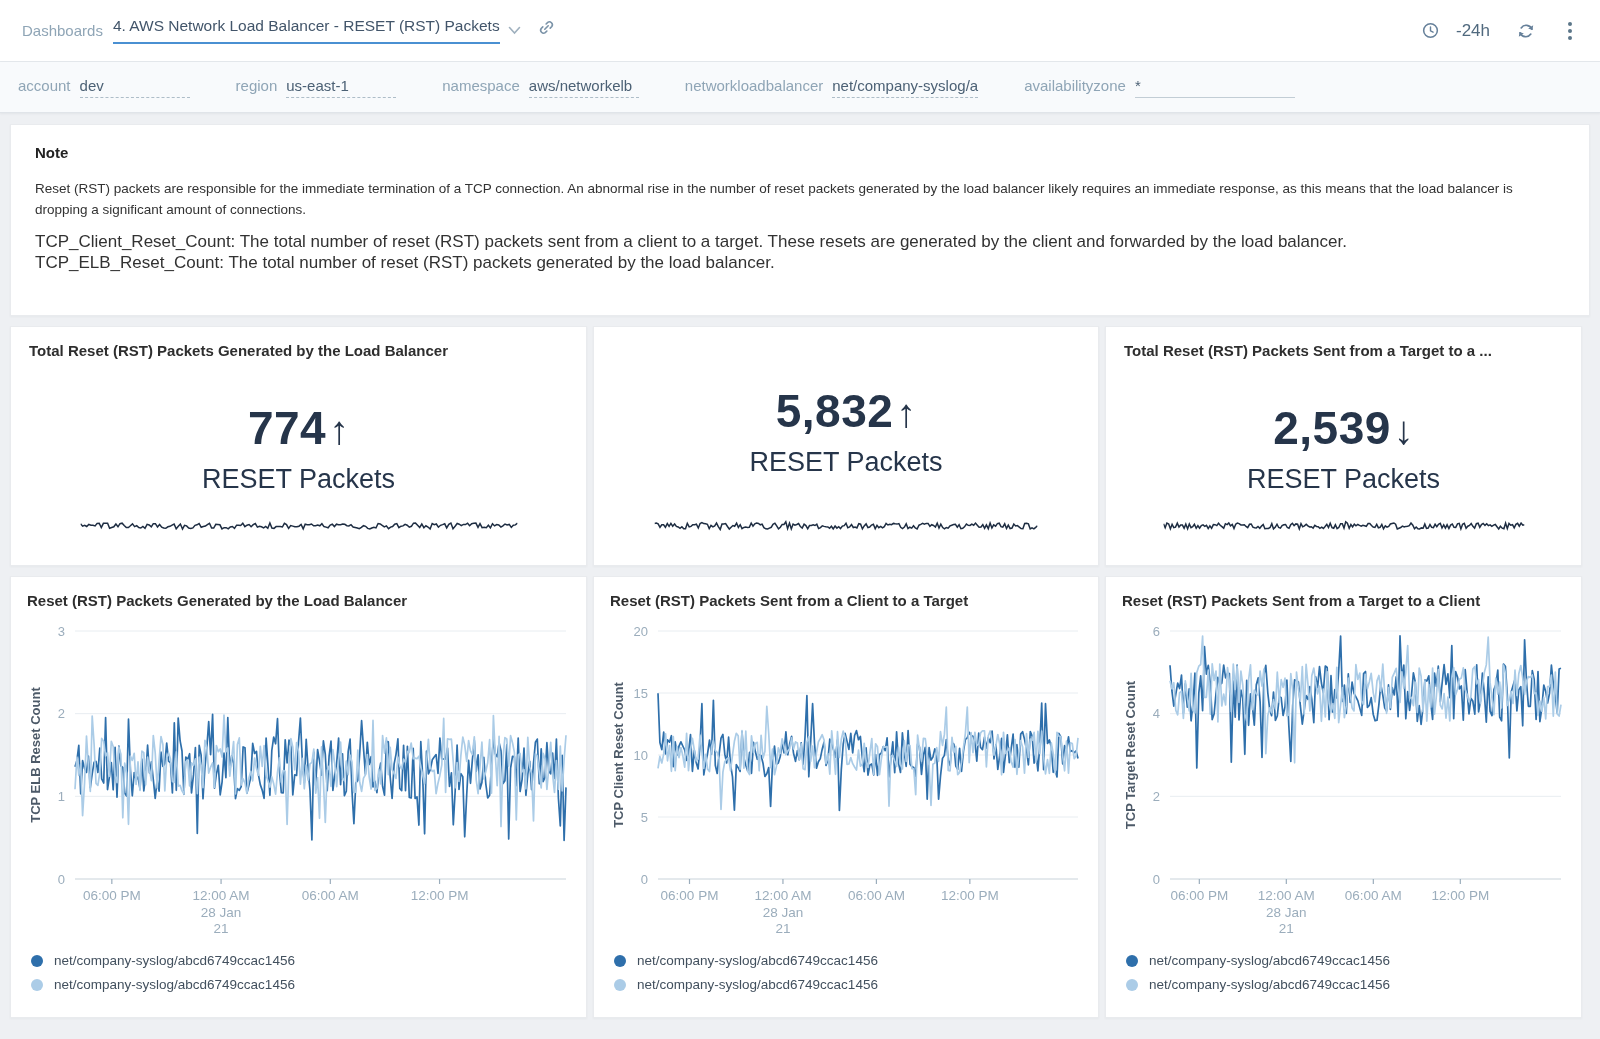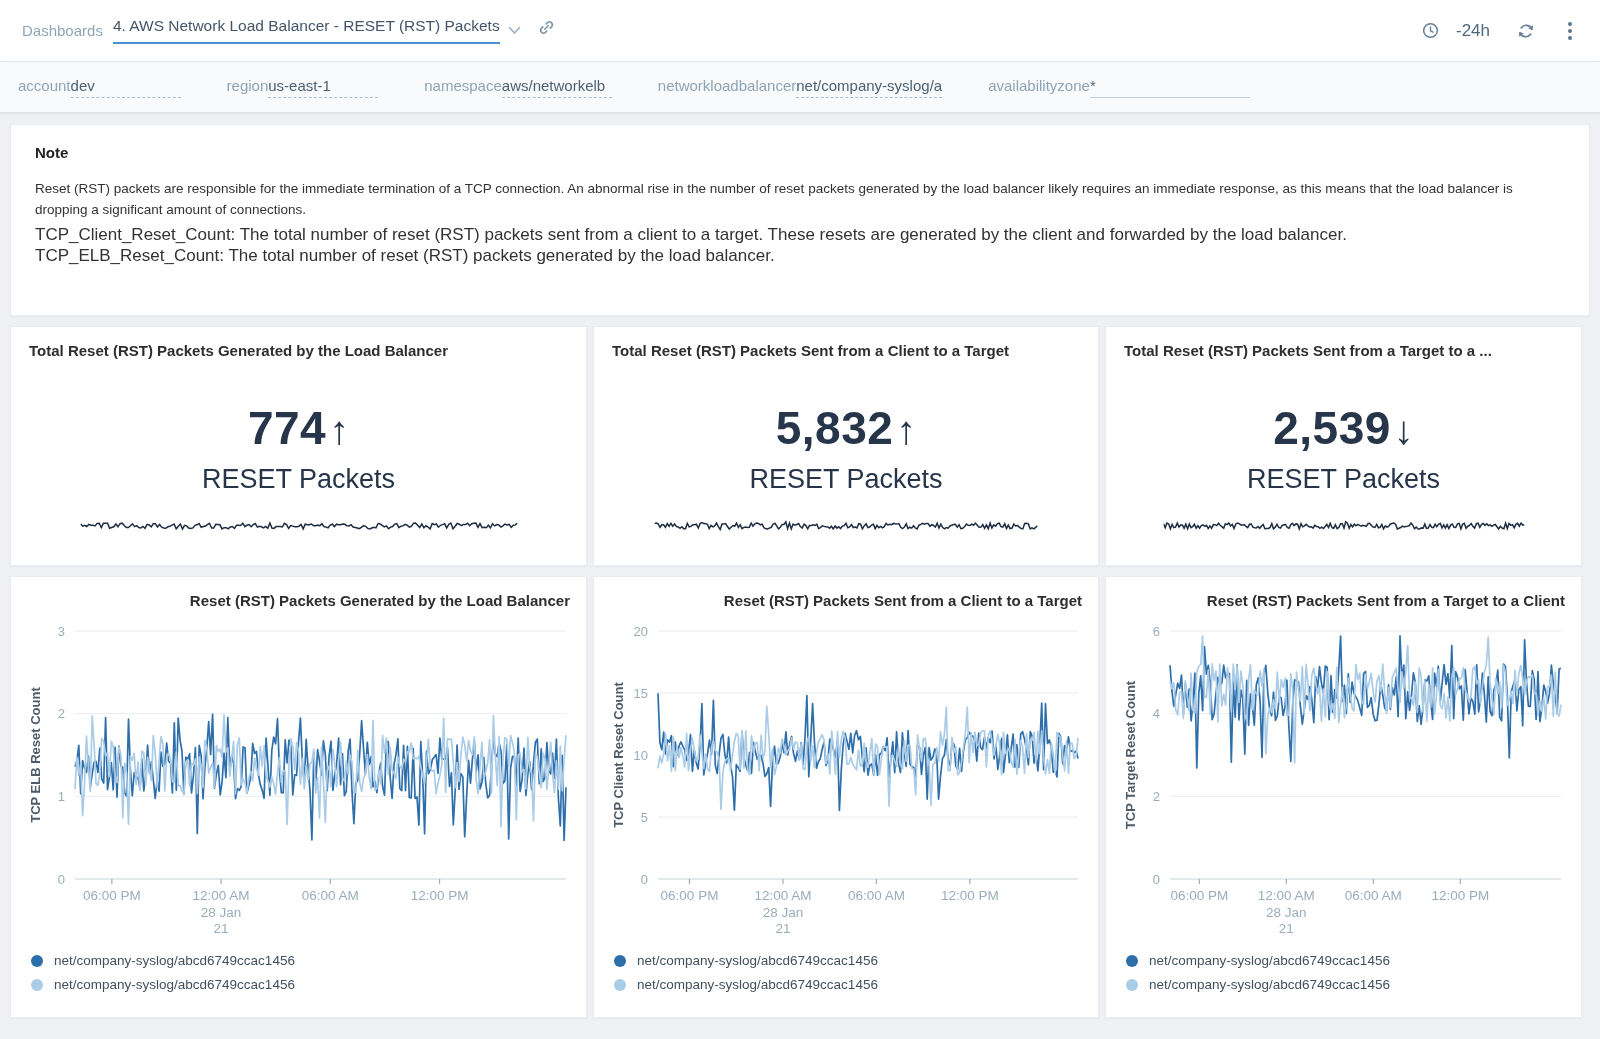--- a/index.html
+++ b/index.html
@@ -27,43 +27,43 @@
   .time-ctl { display: flex; align-items: center; gap: 16px; color: #50697e; font-size: 17px; font-weight: 500; cursor: pointer; }
   .icon-btn { color: #66809a; cursor: pointer; display: flex; }
   .kebab { display: flex; flex-direction: column; gap: 3px; padding: 4px 6px; cursor: pointer; }
   .kebab span { width: 4px; height: 4px; border-radius: 50%; background: #5c7689; }
   
   .filterbar {
     height: 51px; background: #f8fafc; border-bottom: 1px solid #e0e4e9;
     display: flex; align-items: center; padding: 0 18px; gap: 46px;
     box-shadow: 0 1px 2px rgba(30,45,60,.06);
   }
-  .filter { display: flex; align-items: baseline; font-size: 15px; }
+  .filter { display: flex; align-items: baseline; gap: 9px; font-size: 15px; }
   .filter .lbl { color: #8fa5b6; }
   .filter .val {
     color: #4c6175; min-width: 110px; padding-bottom: 3px; cursor: text;
     border-bottom: 1px dashed #aebdc8;
   }
   .filter.solid .val { border-bottom: 1px solid #c2cdd5; min-width: 160px; }
   
   .main { padding: 0 10px; }
   .card { background: #fff; border: 1px solid #e9ebee; box-shadow: 0 1px 2px rgba(30,45,60,.04); }
   .note-card { margin-top: 11px; height: 192px; padding: 19px 24px; }
   .note-card h2 { font-size: 15px; color: #222; margin-bottom: 17px; }
-  .note-card p { font-size: 13.5px; line-height: 21px; color: #323232; margin-bottom: 4px; }
+  .note-card p { font-size: 13.5px; line-height: 21px; color: #323232; margin-bottom: 11px; }
   .note-card .defs div { font-size: 17px; line-height: 21px; color: #323232; }
   .row { display: grid; grid-template-columns: 577px 506px 477px; gap: 6px; margin-top: 10px; }
   .stat-card { height: 240px; padding: 15px 18px; position: relative; }
   .panel-title { font-size: 15px; font-weight: bold; color: #2e2e2e; white-space: nowrap; overflow: hidden; }
   .stat-center { text-align: center; margin-top: 42px; color: #26354a; }
   .stat-value { font-size: 46px; font-weight: 600; letter-spacing: .5px; }
   .stat-arrow { font-size: 40px; font-weight: 400; margin-left: 3px; }
   .stat-unit { font-size: 27px; margin-top: 9px; color: #26354a; }
   .spark { position: absolute; bottom: 30px; left: 50%; transform: translateX(-50%); }
-  .chart-card { height: 442px; padding: 15px 16px 0 16px; text-align: right; }
+  .chart-card { height: 442px; padding: 15px 16px 0 16px; }
   .chart-card .panel-title { margin-bottom: 8px; }
   .legend { margin-top: 2px; }
   .legend-item { display: flex; align-items: center; gap: 11px; margin: 0 0 9px 4px; }
   .legend-dot { width: 12px; height: 12px; border-radius: 50%; flex: 0 0 auto; }
   .legend-label { font-size: 13.5px; color: #42505e; }
 </style>
 </head>
 <body>
 
 <header class="topbar">
@@ -146,21 +146,20 @@
       <div class="panel-title">Total Reset (RST) Packets Generated by the Load Balancer</div>
       <div class="stat-center">
         <span class="stat-value">774</span><span class="stat-arrow">↑</span>
         <div class="stat-unit">RESET Packets</div>
       </div>
       <svg class="spark" width="437" height="18">
           <path d="M0.0 6.8L2.1 9.2L4.2 8.3L6.2 9.5L8.3 7.4L10.4 8.3L12.5 8.3L14.6 8.9L16.6 6.4L18.7 6.2L20.8 10.6L22.9 6.3L25.0 6.3L27.1 6.3L29.1 11.2L31.2 10.5L33.3 9.8L35.4 7.0L37.5 9.8L39.5 6.7L41.6 6.2L43.7 8.6L45.8 10.6L47.9 10.5L49.9 8.8L52.0 6.9L54.1 9.6L56.2 8.6L58.3 10.6L60.3 11.0L62.4 9.4L64.5 11.3L66.6 7.3L68.7 8.0L70.8 9.9L72.8 6.7L74.9 6.7L77.0 9.9L79.1 7.5L81.2 10.2L83.2 11.0L85.3 11.3L87.4 9.8L89.5 9.3L91.6 8.1L93.6 7.0L95.7 11.8L97.8 9.3L99.9 7.0L102.0 12.0L104.0 8.3L106.1 8.9L108.2 11.1L110.3 11.4L112.4 10.9L114.5 8.3L116.5 7.8L118.6 6.5L120.7 10.3L122.8 9.5L124.9 9.0L126.9 7.6L129.0 6.3L131.1 11.1L133.2 11.1L135.3 7.4L137.3 7.6L139.4 7.8L141.5 11.9L143.6 10.7L145.7 10.7L147.7 11.9L149.8 9.9L151.9 9.5L154.0 11.3L156.1 8.2L158.2 8.2L160.2 8.5L162.3 6.3L164.4 9.6L166.5 8.2L168.6 7.5L170.6 9.7L172.7 7.6L174.8 6.5L176.9 10.1L179.0 9.2L181.0 9.8L183.1 10.9L185.2 9.4L187.3 11.3L189.4 6.0L191.4 11.0L193.5 11.4L195.6 9.6L197.7 9.6L199.8 9.5L201.9 10.0L203.9 6.3L206.0 7.6L208.1 11.4L210.2 8.6L212.3 9.1L214.3 9.7L216.4 9.8L218.5 9.2L220.6 7.5L222.7 11.9L224.7 7.2L226.8 7.8L228.9 7.8L231.0 7.0L233.1 8.8L235.1 8.8L237.2 8.1L239.3 8.8L241.4 6.7L243.5 9.6L245.6 10.1L247.6 10.8L249.7 8.1L251.8 7.2L253.9 9.6L256.0 7.2L258.0 7.8L260.1 7.7L262.2 7.1L264.3 7.3L266.4 8.7L268.4 8.9L270.5 7.7L272.6 10.0L274.7 10.5L276.8 11.0L278.8 11.7L280.9 10.4L283.0 8.7L285.1 9.3L287.2 11.4L289.3 12.0L291.3 11.0L293.4 10.2L295.5 10.9L297.6 6.5L299.7 6.9L301.7 8.4L303.8 9.9L305.9 8.9L308.0 11.7L310.1 10.1L312.1 9.5L314.2 7.2L316.3 6.6L318.4 10.7L320.5 9.2L322.5 8.9L324.6 7.3L326.7 8.2L328.8 10.2L330.9 9.3L333.0 6.2L335.0 6.1L337.1 8.2L339.2 10.5L341.3 7.0L343.4 10.7L345.4 8.8L347.5 10.0L349.6 11.9L351.7 6.5L353.8 7.6L355.8 7.0L357.9 10.2L360.0 8.3L362.1 7.6L364.2 6.8L366.2 10.9L368.3 7.4L370.4 6.1L372.5 11.8L374.6 9.3L376.7 6.5L378.7 7.2L380.8 8.6L382.9 7.4L385.0 7.6L387.1 6.2L389.1 8.7L391.2 6.7L393.3 6.2L395.4 6.1L397.5 10.4L399.5 6.6L401.6 10.7L403.7 10.3L405.8 10.7L407.9 8.3L409.9 10.9L412.0 6.7L414.1 8.9L416.2 7.6L418.3 8.0L420.4 10.1L422.4 8.8L424.5 7.0L426.6 7.9L428.7 7.4L430.8 10.4L432.8 8.2L434.9 7.9L437.0 6.1" fill="none" stroke="#1e2d42" stroke-width="1.5"></path>
         </svg>
     </div>
     <div class="card stat-card">
-      <div class="panel-title">Total Reset (RST) Packets Sent from a Client to a Target</div>
       <div class="stat-center">
         <span class="stat-value">5,832</span><span class="stat-arrow">↑</span>
         <div class="stat-unit">RESET Packets</div>
       </div>
       <svg class="spark" width="383" height="18">
           <path d="M0.0 6.4L1.8 6.0L3.6 6.9L5.5 10.3L7.3 7.8L9.1 7.8L10.9 10.3L12.8 6.6L14.6 9.3L16.4 6.4L18.2 9.2L20.1 7.0L21.9 9.4L23.7 10.0L25.5 11.3L27.4 9.7L29.2 11.8L31.0 11.7L32.8 6.3L34.7 9.9L36.5 9.4L38.3 7.8L40.1 7.7L41.9 7.1L43.8 11.0L45.6 6.5L47.4 5.6L49.2 6.6L51.1 6.7L52.9 7.3L54.7 11.5L56.5 8.3L58.4 9.8L60.2 8.9L62.0 6.1L63.8 9.7L65.7 12.5L67.5 6.9L69.3 6.9L71.1 6.6L73.0 9.5L74.8 12.0L76.6 10.2L78.4 8.5L80.2 9.2L82.1 6.1L83.9 10.5L85.7 7.7L87.5 11.6L89.4 10.4L91.2 10.1L93.0 10.4L94.8 10.2L96.7 6.1L98.5 9.1L100.3 6.8L102.1 6.1L104.0 6.5L105.8 7.8L107.6 7.1L109.4 10.7L111.3 11.8L113.1 12.0L114.9 11.1L116.7 10.3L118.5 7.3L120.4 6.2L122.2 8.8L124.0 11.8L125.8 10.2L127.7 7.4L129.5 7.4L131.3 4.7L133.1 11.6L135.0 6.1L136.8 11.9L138.6 7.1L140.4 8.1L142.3 7.5L144.1 6.5L145.9 9.6L147.7 11.0L149.6 7.2L151.4 8.6L153.2 11.8L155.0 8.6L156.8 8.5L158.7 7.8L160.5 8.5L162.3 7.2L164.1 11.5L166.0 10.6L167.8 8.8L169.6 9.4L171.4 9.8L173.3 9.9L175.1 11.2L176.9 9.3L178.7 11.9L180.6 9.0L182.4 11.1L184.2 9.7L186.0 11.5L187.9 9.1L189.7 8.6L191.5 6.3L193.3 10.7L195.1 9.9L197.0 7.5L198.8 10.5L200.6 10.0L202.4 10.9L204.3 6.6L206.1 7.2L207.9 11.9L209.7 8.9L211.6 6.9L213.4 10.5L215.2 10.0L217.0 8.1L218.9 7.3L220.7 11.7L222.5 8.3L224.3 10.7L226.2 9.4L228.0 10.9L229.8 9.7L231.6 6.5L233.4 8.0L235.3 7.2L237.1 7.7L238.9 6.4L240.7 6.8L242.6 7.1L244.4 6.6L246.2 10.3L248.0 11.5L249.9 10.1L251.7 6.8L253.5 11.5L255.3 10.2L257.2 11.1L259.0 8.7L260.8 11.0L262.6 12.0L264.5 8.2L266.3 7.4L268.1 6.4L269.9 7.2L271.7 6.4L273.6 6.4L275.4 9.4L277.2 7.7L279.0 8.5L280.9 10.0L282.7 6.1L284.5 11.0L286.3 7.2L288.2 10.6L290.0 11.9L291.8 10.5L293.6 11.2L295.5 8.9L297.3 8.2L299.1 7.6L300.9 7.4L302.8 10.2L304.6 7.8L306.4 11.7L308.2 11.3L310.0 9.8L311.9 7.0L313.7 8.3L315.5 8.4L317.3 7.1L319.2 8.2L321.0 6.1L322.8 8.2L324.6 10.3L326.5 10.0L328.3 7.6L330.1 11.4L331.9 7.9L333.8 11.7L335.6 6.1L337.4 11.0L339.2 7.9L341.1 9.2L342.9 6.6L344.7 6.2L346.5 9.6L348.3 10.1L350.2 6.8L352.0 11.4L353.8 8.1L355.6 11.5L357.5 11.0L359.3 7.1L361.1 9.0L362.9 8.6L364.8 10.1L366.6 11.5L368.4 11.7L370.2 6.5L372.1 6.3L373.9 6.9L375.7 11.9L377.5 10.9L379.4 11.9L381.2 10.4L383.0 8.7" fill="none" stroke="#1e2d42" stroke-width="1.5"></path>
         </svg>
     </div>
     <div class="card stat-card">
       <div class="panel-title">Total Reset (RST) Packets Sent from a Target to a ...</div>

